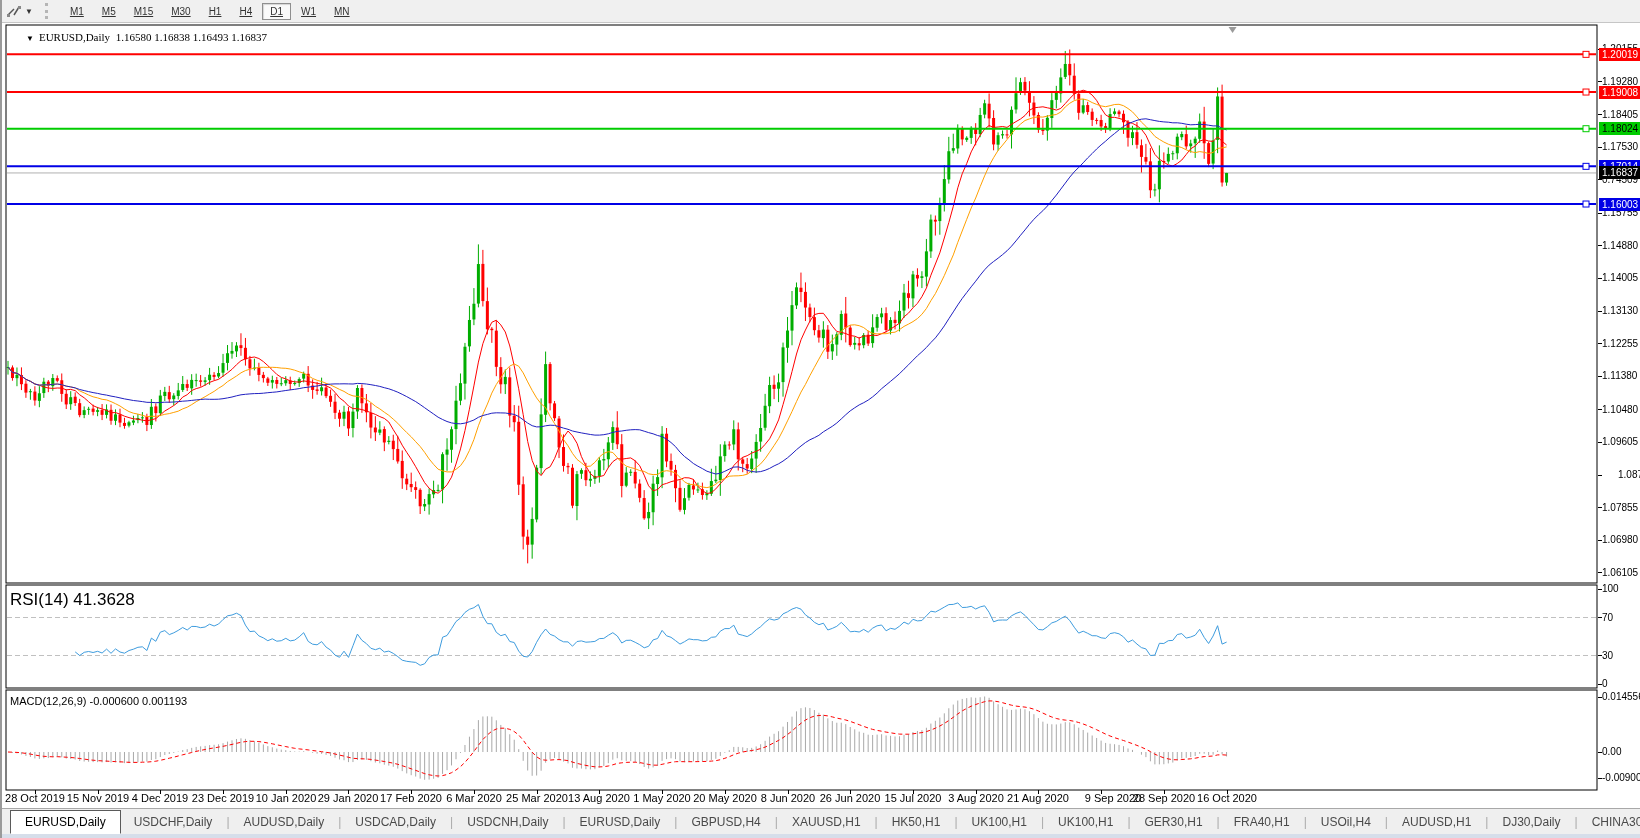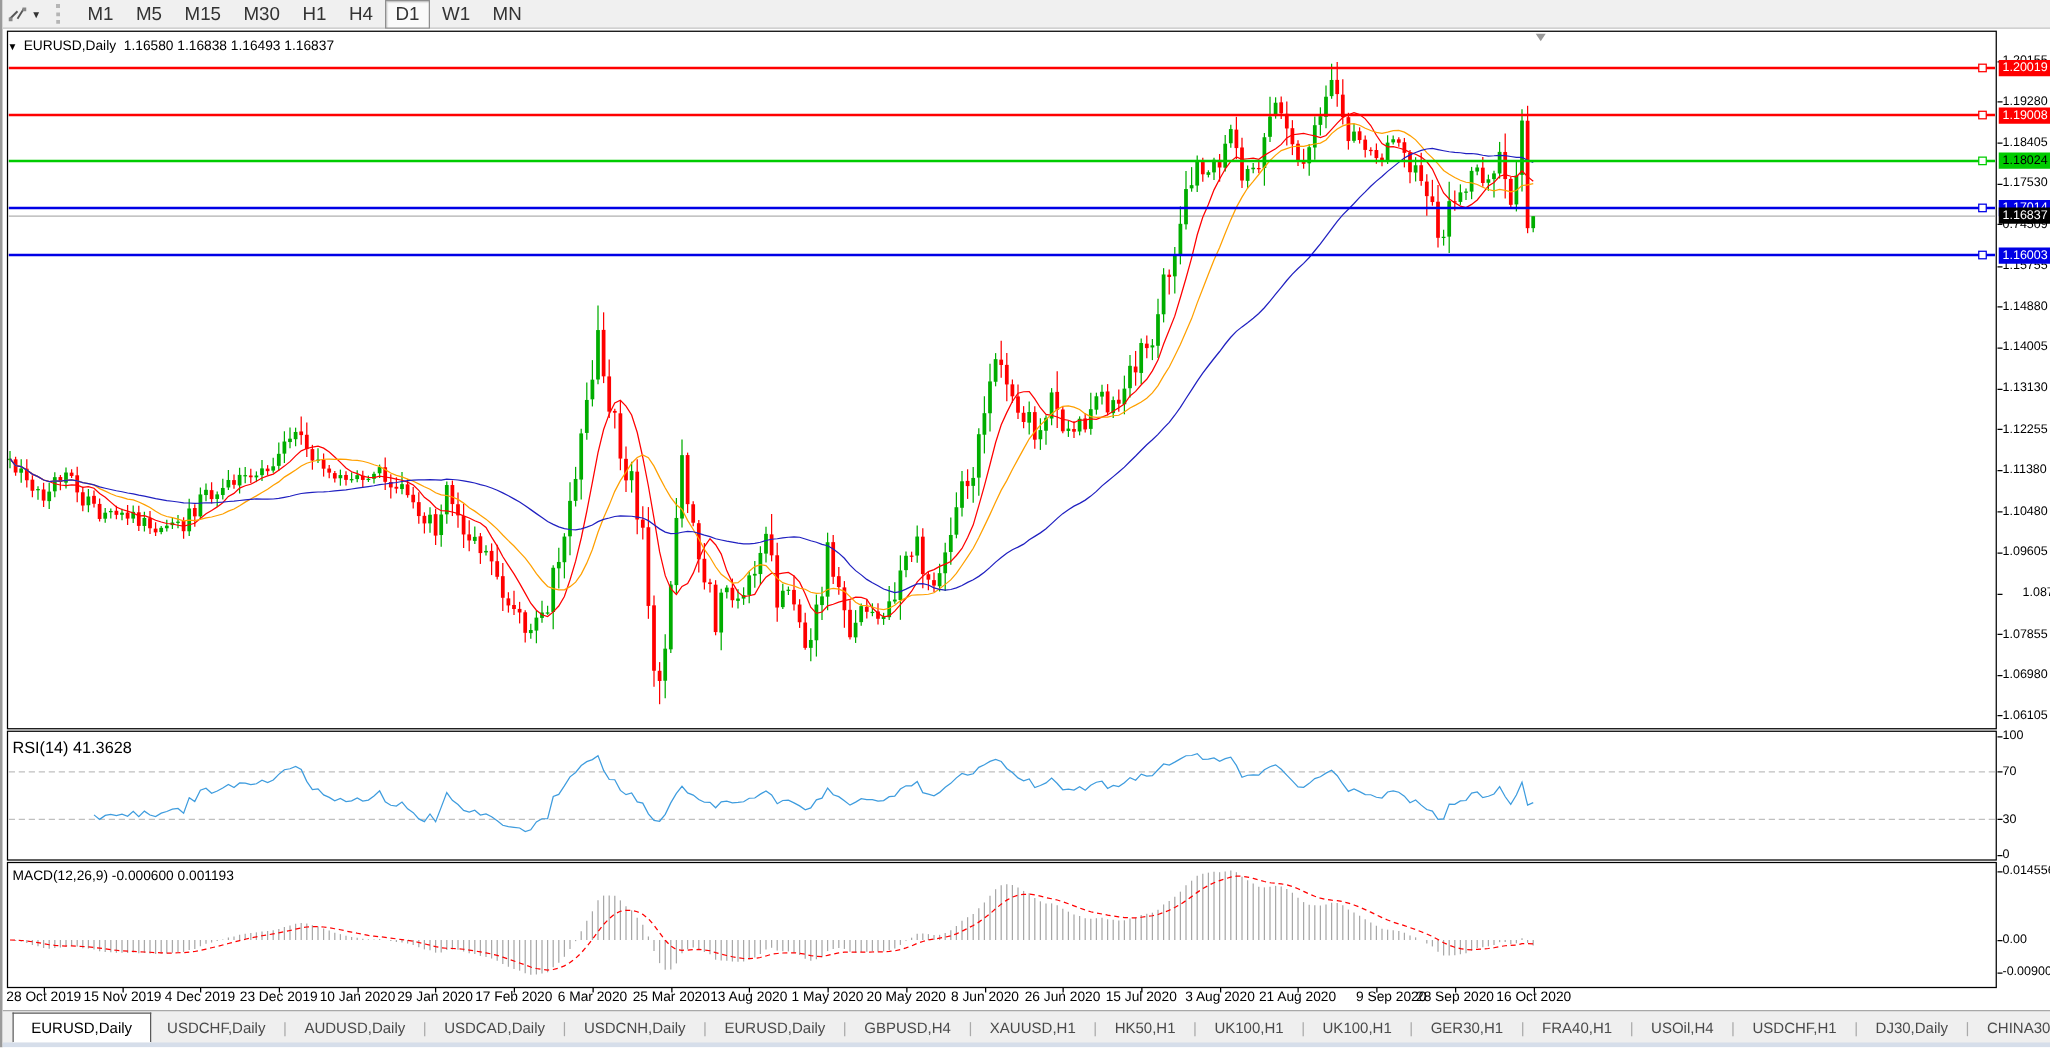--- a/index.html
+++ b/index.html
@@ -2,29 +2,29 @@
 <html><head>
 <meta charset="utf-8">
 <style>
   html,body{margin:0;padding:0;background:#fff;font-family:"Liberation Sans",sans-serif;}
   #app{position:relative;width:1640px;height:838px;overflow:hidden;background:#fff;border-left:2px solid #9a9a9a;box-sizing:border-box;}
   
   #toolbar{position:absolute;left:0;top:0;width:100%;height:22px;background:#f0f0f0;border-bottom:1px solid #c6c6c6;display:flex;align-items:center;z-index:5;}
   .tool-icon{width:18px;height:16px;margin-left:3px;display:inline-flex;align-items:center;justify-content:center;}
   .dd-caret{font-size:8px;color:#333;margin:0 4px 0 2px;}
   .grip{width:5px;height:16px;margin:0 8px;border-left:3px dotted #b5b5b5;}
-  .tfbtn{font-size:15px;color:#333;padding:2px 7px;margin:16px 1px;border:1px solid transparent;cursor:default;}
+  .tfbtn{font-size:10px;color:#333;padding:2px 7px;margin:16px 1px;border:1px solid transparent;cursor:default;text-decoration:underline;}
   .tfbtn.active{background:#fafafa;border:1px solid #8f8f8f;box-shadow:inset 1px 1px 1px rgba(0,0,0,.15);}
   
   #chartsvg{position:absolute;left:0;top:0;z-index:1;}
   
   .ovl{position:absolute;z-index:2;}
-  #chart-title{left:4px;top:31px;font-size:11px;color:#000;}
+  #chart-title{left:24px;top:31px;font-size:11px;color:#000;font-family:Liberation Serif, serif;}
   #chart-title .tri{font-size:8px;color:#000;margin-right:5px;}
-  #rsi-label{left:8px;top:590px;font-size:13px;color:#000;}
+  #rsi-label{left:8px;top:590px;font-size:17px;color:#000;}
   #macd-label{left:8px;top:695px;font-size:11px;color:#000;}
   .axlabel{position:absolute;left:1600px;font-size:10px;color:#000;white-space:nowrap;z-index:2;}
   .axtick{position:absolute;left:1596px;width:4px;height:1px;background:#000;z-index:2;}
   .pricebox{position:absolute;left:1597px;width:40px;height:13px;font-size:10px;line-height:13px;padding-left:3px;white-space:nowrap;z-index:3;}
   .datelabel{position:absolute;top:792px;font-size:11px;color:#000;white-space:nowrap;transform:translateX(-50%);z-index:2;}
   .datetick{position:absolute;top:790px;width:1px;height:4px;background:#000;z-index:2;}
   
   #tabbar{position:absolute;left:0;top:808px;width:100%;height:26px;background:#efefef;border-top:1px solid #a8a8a8;display:flex;align-items:center;z-index:5;font-size:12px;color:#4a4a4a;}
   .tab{padding:3px 13px;white-space:nowrap;cursor:default;}
   .tab.active{background:#fff;color:#000;border:1px solid #5a5a5a;border-bottom:1px solid #fff;margin-left:8px;padding:4px 14px;}
@@ -1030,20 +1030,20 @@
       <span class="tab">UK100,H1</span>
       <span class="tabsep">|</span>
       <span class="tab">UK100,H1</span>
       <span class="tabsep">|</span>
       <span class="tab">GER30,H1</span>
       <span class="tabsep">|</span>
       <span class="tab">FRA40,H1</span>
       <span class="tabsep">|</span>
       <span class="tab">USOil,H4</span>
       <span class="tabsep">|</span>
-      <span class="tab">USDCHF,H1</span>
+      <span class="tab">AUDUSD,H1</span>
       <span class="tabsep">|</span>
       <span class="tab">DJ30,Daily</span>
       <span class="tabsep">|</span>
       <span class="tab">CHINA300,H1</span>
     </div>
   <div id="bottomstrip"></div>
 </div>
 
 </body></html>

